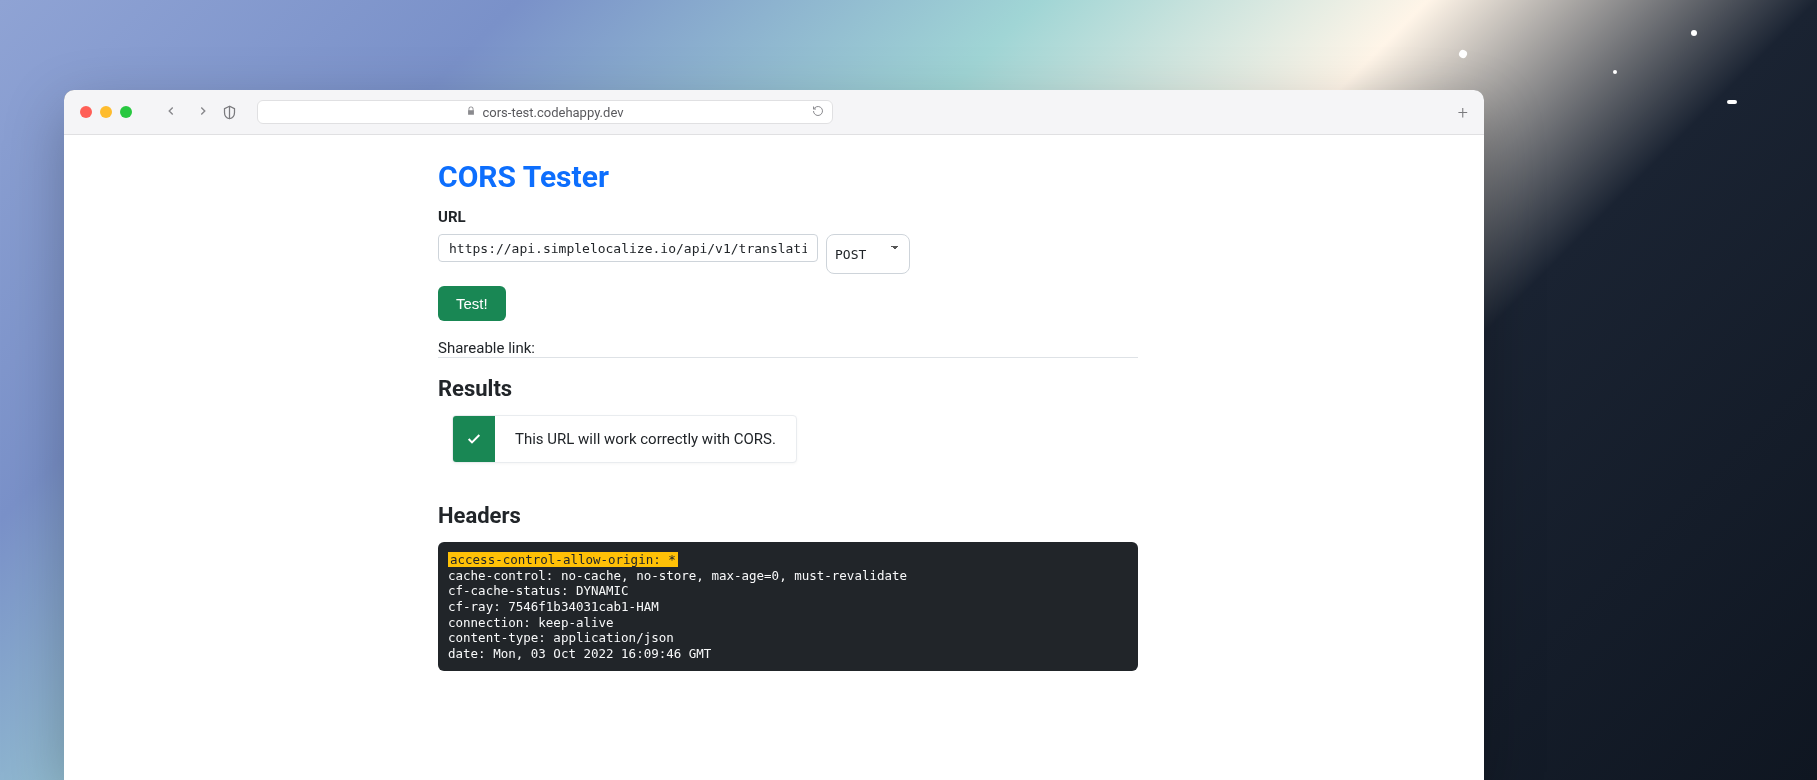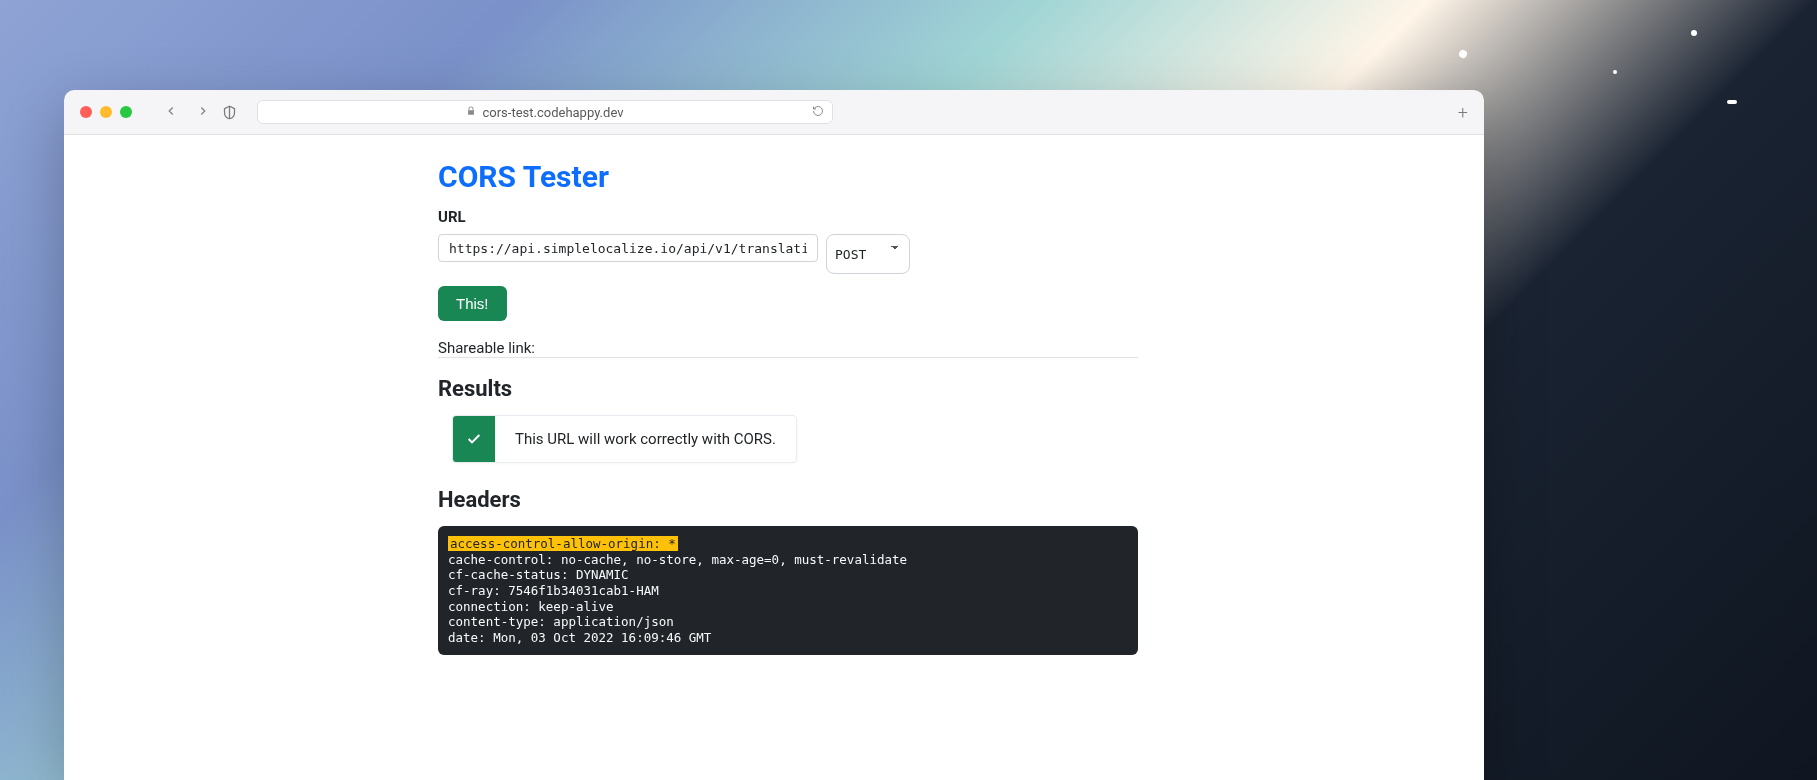--- a/index.html
+++ b/index.html
@@ -106,21 +106,21 @@
 .share-label { font-size:15px; color:#212529;}
 .share-link { color:#0d6efd; font-size:15px; text-decoration:none; display:block; margin-bottom:14px; white-space:nowrap; overflow:hidden; text-overflow:ellipsis;}
 hr { border:none; border-top:1px solid #dee2e6; margin-bottom:18px;}
 h2 { font-size:22px; font-weight:700; color:#212529; margin-bottom:14px;}
 .result-card {
   display:inline-flex; align-items:stretch;
   background:#fff; border:1px solid #e9ecef;
   border-radius:4px;
   box-shadow: 0 1px 3px rgba(0,0,0,0.04);
   margin-left:14px;
-  margin-bottom:24px;
+  margin-bottom:40px;
   overflow:hidden;
 }
 .result-icon {
   width:42px; background:#198754;
   display:flex; align-items:center; justify-content:center;
   color:#fff;
 }
 .result-text { padding:14px 20px; font-size:15px; color:#212529;}
 .headers-sub { font-size:15px; color:#212529; margin-bottom:12px;}
 .code-block {
@@ -191,21 +191,21 @@
     <div class="page">
       <h1>CORS Tester</h1>
 
       <label class="form-label">URL</label>
       <div class="form-row">
         <input class="url-input" type="text" value="https://api.simplelocalize.io/api/v1/translations" style="">
         <select class="method-select">
           <option>POST</option>
         </select>
       </div>
-      <button class="test-btn">This!</button>
+      <button class="test-btn">Test!</button>
 
       <div class="share-label">Shareable link:</div>
       <hr>
 
       <h2>Results</h2>
       <div class="result-card">
         <div class="result-icon">
           <svg width="16" height="16" viewBox="0 0 24 24" fill="none" stroke="currentColor" stroke-width="3">
               <polyline points="4 12 9 17 20 6"></polyline>
             </svg>

